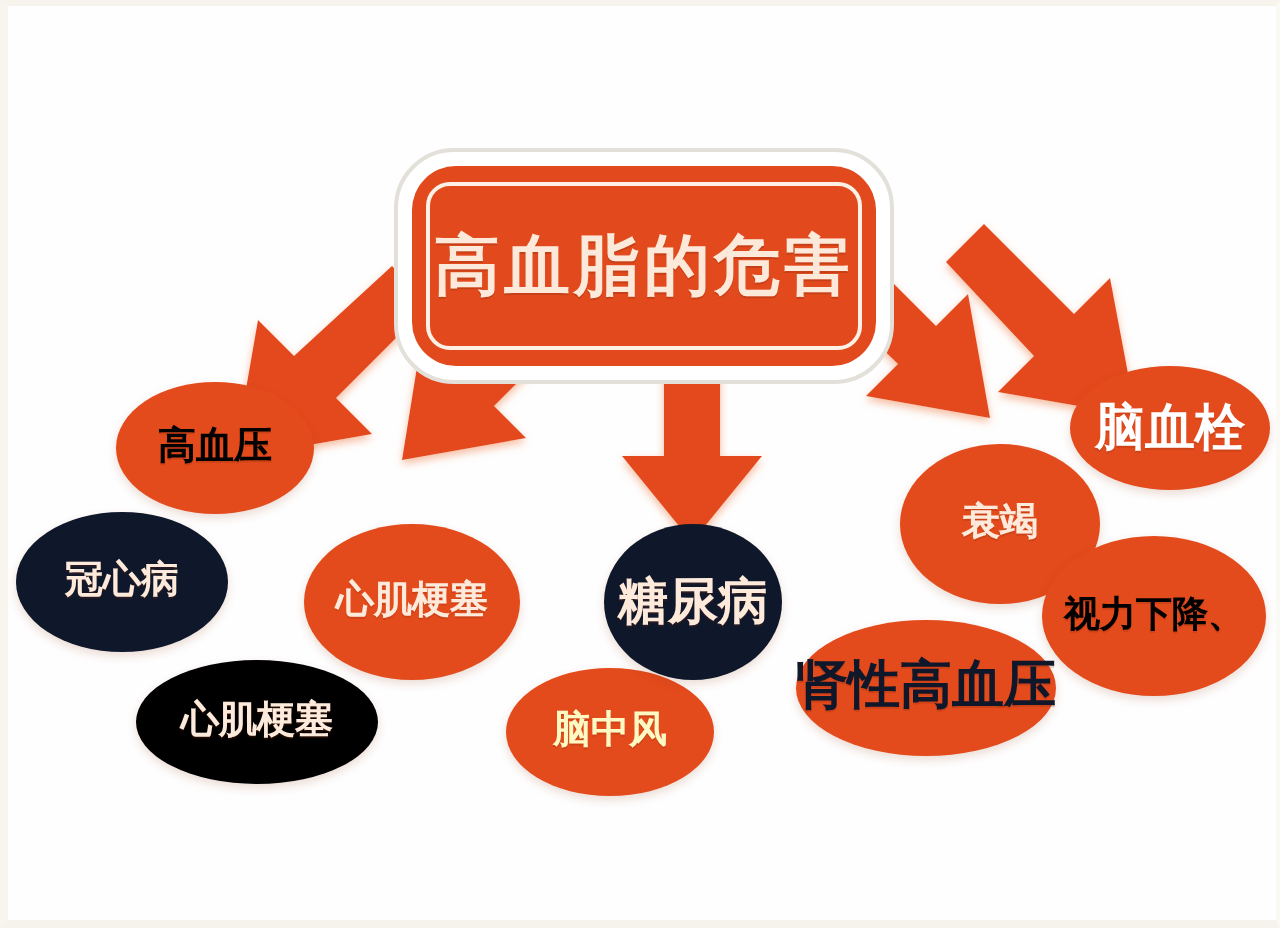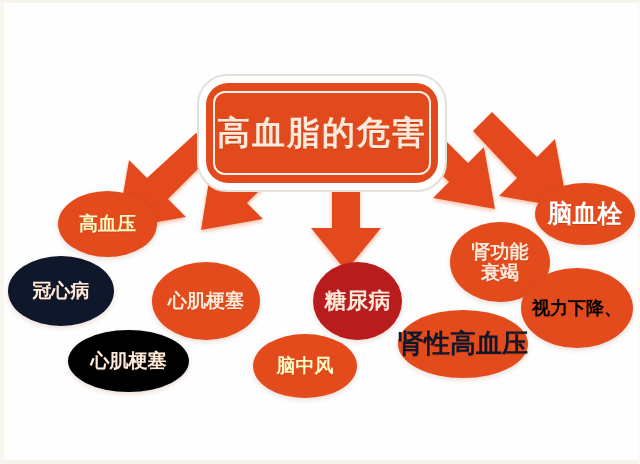--- a/index.html
+++ b/index.html
@@ -141,21 +141,21 @@
   </svg>
 
   <div id="title-card">
     <div id="title-outline"></div>
     <div id="title-fill"></div>
     <div id="title-inner-line"></div>
     <div id="title-text">高血脂的危害</div>
   </div>
 
   <div id="node-layer">
-      <div class="node" style="left: 58px; top: 191px; width: 99px; height: 66px; font-size: 19px; background: rgb(227, 74, 28); color: #fef9c3;">
+      <div class="node" style="left: 58px; top: 191px; width: 99px; height: 66px; font-size: 19px; background: rgb(227, 74, 28); color: #000000;">
         <div>
           <span>高血压</span>
         </div>
       </div>
       <div class="node" style="left: 8px; top: 256px; width: 106px; height: 70px; font-size: 19px; background: #0f172a; color: rgb(253, 234, 219);">
         <div>
           <span>冠心病</span>
         </div>
       </div>
       <div class="node" style="left: 68px; top: 330px; width: 121px; height: 62px; font-size: 19px; background: #000000; color: rgb(253, 234, 219);">
@@ -166,33 +166,32 @@
       <div class="node" style="left: 152px; top: 262px; width: 108px; height: 78px; font-size: 19px; background: rgb(227, 74, 28); color: rgb(253, 234, 219);">
         <div>
           <span>心肌梗塞</span>
         </div>
       </div>
       <div class="node" style="left: 253px; top: 334px; width: 104px; height: 64px; font-size: 19px; background: rgb(227, 74, 28); color: #fef9c3;">
         <div>
           <span>脑中风</span>
         </div>
       </div>
-      <div class="node" style="left: 313px; top: 262px; width: 89px; height: 78px; font-size: 22px; background: #b91c1c; color: rgb(253, 234, 219);">
+      <div class="node" style="left: 302px; top: 262px; width: 89px; height: 78px; font-size: 25px; background: #0f172a; color: rgb(253, 234, 219);">
         <div>
           <span>糖尿病</span>
         </div>
       </div>
       <div class="node" style="left: 398px; top: 310px; width: 130px; height: 68px; font-size: 26px; background: rgb(227, 74, 28); color: #0f172a;">
         <div>
           <span>肾性高血压</span>
         </div>
       </div>
       <div class="node" style="left: 450px; top: 222px; width: 100px; height: 80px; font-size: 19px; background: rgb(227, 74, 28); color: rgb(253, 234, 219);">
         <div>
-          <span>肾功能</span>
           <span>衰竭</span>
         </div>
       </div>
       <div class="node" style="left: 521px; top: 268px; width: 112px; height: 80px; font-size: 18px; background: rgb(227, 74, 28); color: #000000;">
         <div>
           <span>视力下降、</span>
         </div>
       </div>
       <div class="node" style="left: 535px; top: 183px; width: 100px; height: 62px; font-size: 25px; background: rgb(227, 74, 28); color: #ffffff;">
         <div>

